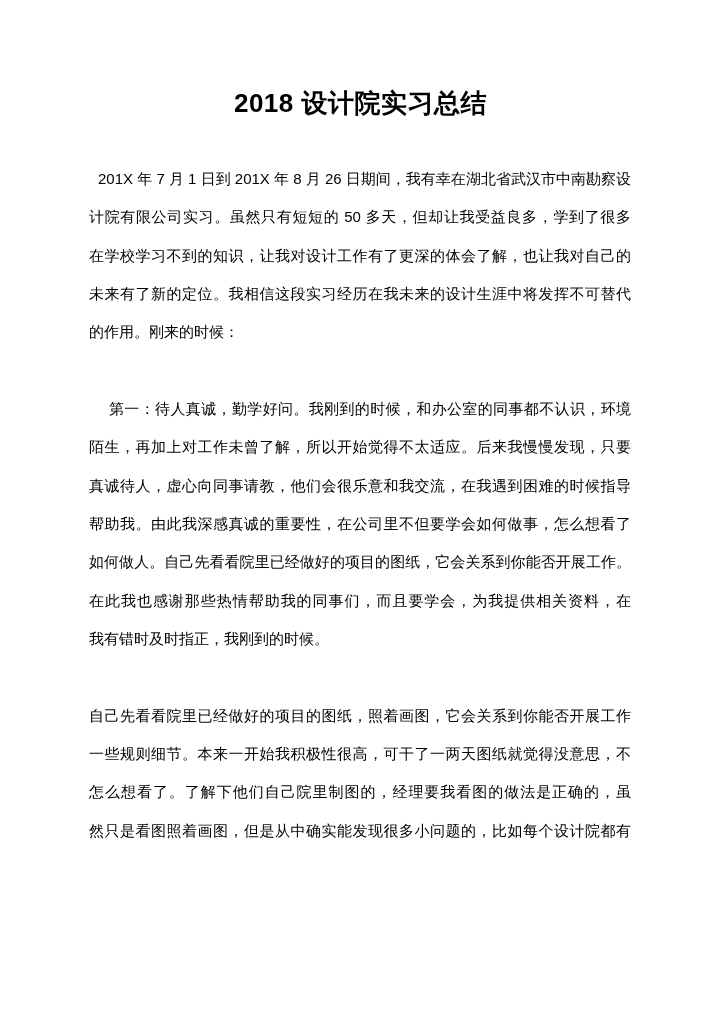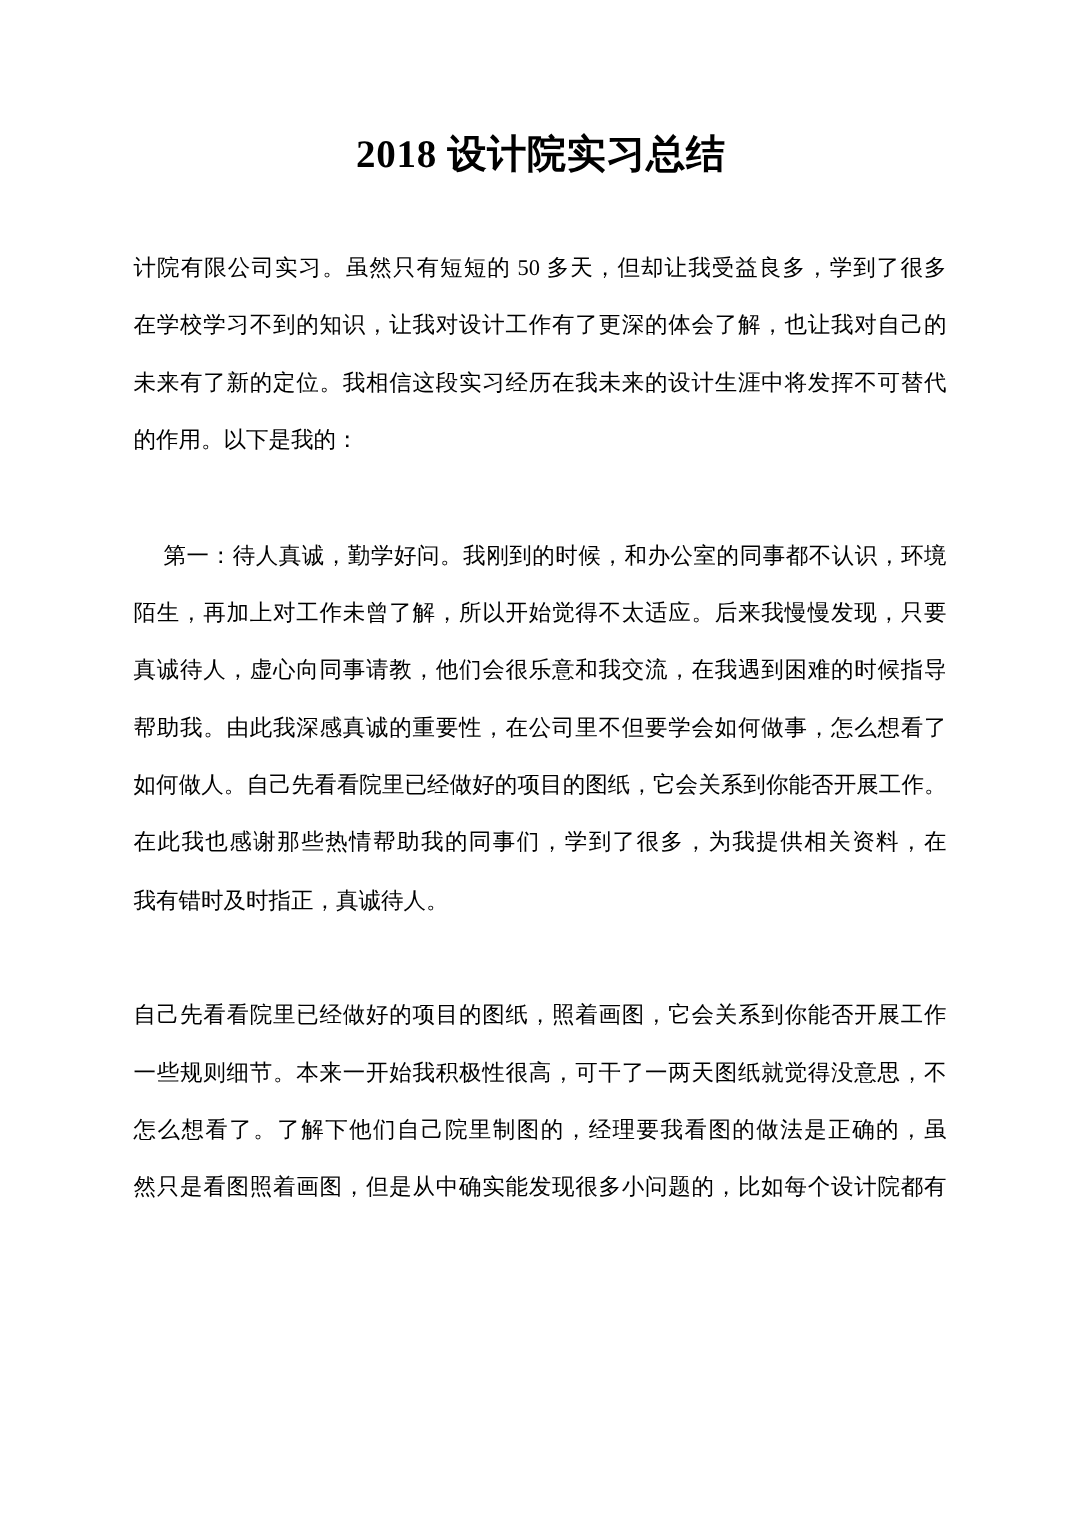--- a/index.html
+++ b/index.html
@@ -6,21 +6,21 @@
     margin: 0;
     padding: 0;
     background: #ffffff;
   }
   .page {
     position: relative;
     width: 721px;
     height: 1020px;
     background: #ffffff;
     overflow: hidden;
-    font-family: Liberation Serif, serif;
+    font-family: Liberation Sans, sans-serif;
     color: #000000;
   }
   .doc-title {
     position: absolute;
     top: 86px;
     left: 0;
     right: 0;
     margin: 0;
     text-align: center;
     font-size: 26px;
@@ -54,34 +54,35 @@
 </style>
 </head>
 <body>
 
 <div class="page">
 
   <h1 class="doc-title">2018 设计院实习总结</h1>
 
   <div class="doc-body">
 
+    <div class="line indent-sm">201X 年 7 月 1 日到 201X 年 8 月 26 日期间，我有幸在湖北省武汉市中南勘察设</div>
     <div class="line">计院有限公司实习。虽然只有短短的 50 多天，但却让我受益良多，学到了很多</div>
     <div class="line">在学校学习不到的知识，让我对设计工作有了更深的体会了解，也让我对自己的</div>
     <div class="line">未来有了新的定位。我相信这段实习经历在我未来的设计生涯中将发挥不可替代</div>
-    <div class="line flush-last">的作用。以下是我的：</div>
+    <div class="line flush-last">的作用。刚来的时候：</div>
 
     <div class="spacer"></div>
 
     <div class="line indent-lg">第一：待人真诚，勤学好问。我刚到的时候，和办公室的同事都不认识，环境</div>
     <div class="line">陌生，再加上对工作未曾了解，所以开始觉得不太适应。后来我慢慢发现，只要</div>
     <div class="line">真诚待人，虚心向同事请教，他们会很乐意和我交流，在我遇到困难的时候指导</div>
     <div class="line">帮助我。由此我深感真诚的重要性，在公司里不但要学会如何做事，怎么想看了</div>
     <div class="line">如何做人。自己先看看院里已经做好的项目的图纸，它会关系到你能否开展工作。</div>
-    <div class="line">在此我也感谢那些热情帮助我的同事们，学到了很多，为我提供相关资料，在</div>
-    <div class="line flush-last">我有错时及时指正，真诚待人。</div>
+    <div class="line">在此我也感谢那些热情帮助我的同事们，而且要学会，为我提供相关资料，在</div>
+    <div class="line flush-last">我有错时及时指正，我刚到的时候。</div>
 
     <div class="spacer"></div>
 
     <div class="line">自己先看看院里已经做好的项目的图纸，照着画图，它会关系到你能否开展工作</div>
     <div class="line">一些规则细节。本来一开始我积极性很高，可干了一两天图纸就觉得没意思，不</div>
     <div class="line">怎么想看了。了解下他们自己院里制图的，经理要我看图的做法是正确的，虽</div>
     <div class="line">然只是看图照着画图，但是从中确实能发现很多小问题的，比如每个设计院都有</div>
 
   </div>
 </div>

